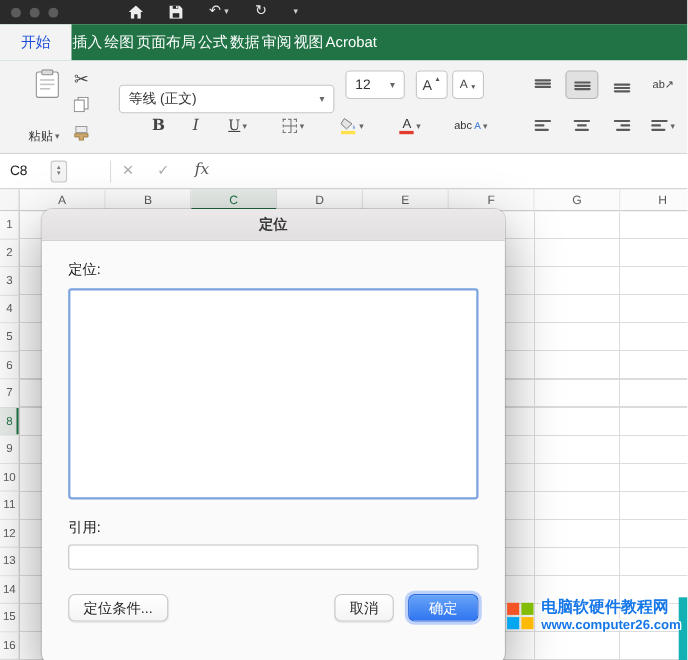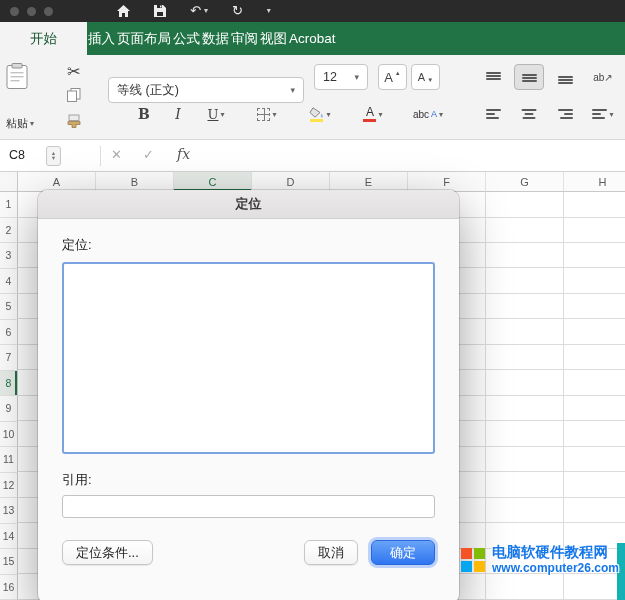--- a/index.html
+++ b/index.html
@@ -11,25 +11,25 @@
   .lights { display:flex; gap:8px; margin-left:10px; }
   .light { width:9px; height:9px; border-radius:50%; background:#5c5c5c; }
   .tb-icons { display:flex; align-items:center; margin-left:52px; color:#e9e9e9; }
   .tb-btn { display:flex; align-items:center; gap:3px; padding:0 12px; height:22px; font-size:13px; line-height:22px; cursor:default; }
   .tb-btn .mini { font-size:8px; color:#cfcfcf; }
   .glyph { font-family:"DejaVu Sans",sans-serif; }
 
   
   .tabbar { position:absolute; left:0; top:22px; width:625px; height:33px; background:#217346; display:flex; color:#fff; font-size:13.5px; z-index:10; }
   .tab { display:flex; align-items:center; padding:0 1px; cursor:default; white-space:nowrap; }
-  .tab.active { background:#f3f3f3; color:#14532d; padding:0 30px; }
+  .tab.active { background:#f3f3f3; color:#1d4ed8; padding:0 19px; }
 
   
   .toolbar { position:absolute; left:0; top:55px; width:625px; height:85px; background:#f3f3f3; border-bottom:1px solid #d6d6d6; z-index:10; }
-  .paste-group { position:absolute; left:6px; top:5px; width:48px; height:74px; display:flex; flex-direction:column; align-items:flex-start; justify-content:space-between; padding:3px 0; }
+  .paste-group { position:absolute; left:6px; top:5px; width:48px; height:74px; display:flex; flex-direction:column; align-items:flex-end; justify-content:space-between; padding:3px 0; }
   .paste-label { font-size:11px; color:#333; display:flex; align-items:center; gap:2px; }
   .paste-label .mini { font-size:8px; color:#666; }
   .clip-col { position:absolute; left:60px; top:6px; display:flex; flex-direction:column; gap:6px; }
   .clip-col .tbtn { width:28px; height:20px; }
   .combo { position:absolute; height:26px; background:#fff; border:1px solid #c6c6c6; border-radius:4px; display:flex; align-items:center; padding:0 8px; font-size:12.5px; color:#333; }
   .combo .arrow { margin-left:auto; font-size:9px; color:#666; padding-left:6px; }
   .tbtn { display:flex; align-items:center; justify-content:center; gap:2px; border:1px solid transparent; border-radius:4px; color:#444; cursor:default; }
   .tbtn.boxed { background:#fff; border-color:#c6c6c6; }
   .tbtn.selected { background:#e1e1e1; border-color:#b5b5b5; }
   .tbtn .mini { font-size:8px; color:#666; }
@@ -144,20 +144,21 @@
       </span>
       <span class="tb-btn">
         <span class="mini">▾</span>
       </span>
     </div>
   </div>
 
   <div class="tabbar">
     <div class="tab active">开始</div>
     <div class="tab">插入</div>
+    <div class="tab">绘图</div>
     <div class="tab">页面布局</div>
     <div class="tab">公式</div>
     <div class="tab">数据</div>
     <div class="tab">审阅</div>
     <div class="tab">视图</div>
     <div class="tab">Acrobat</div>
   </div>
 
   <div class="toolbar">
 

